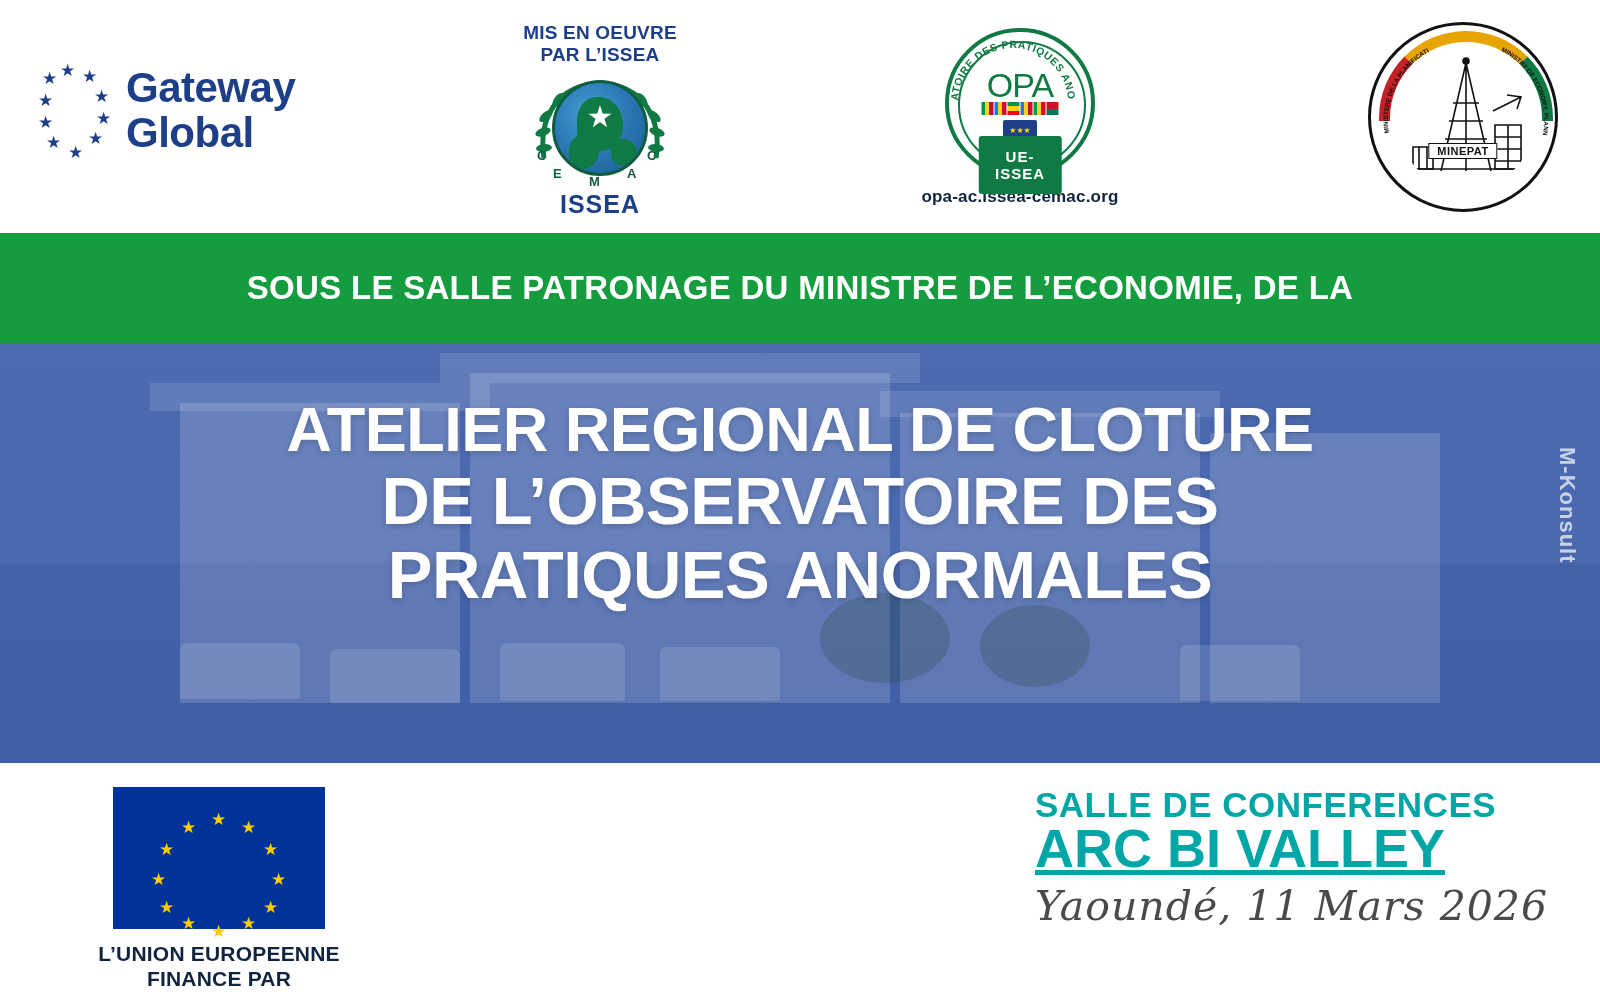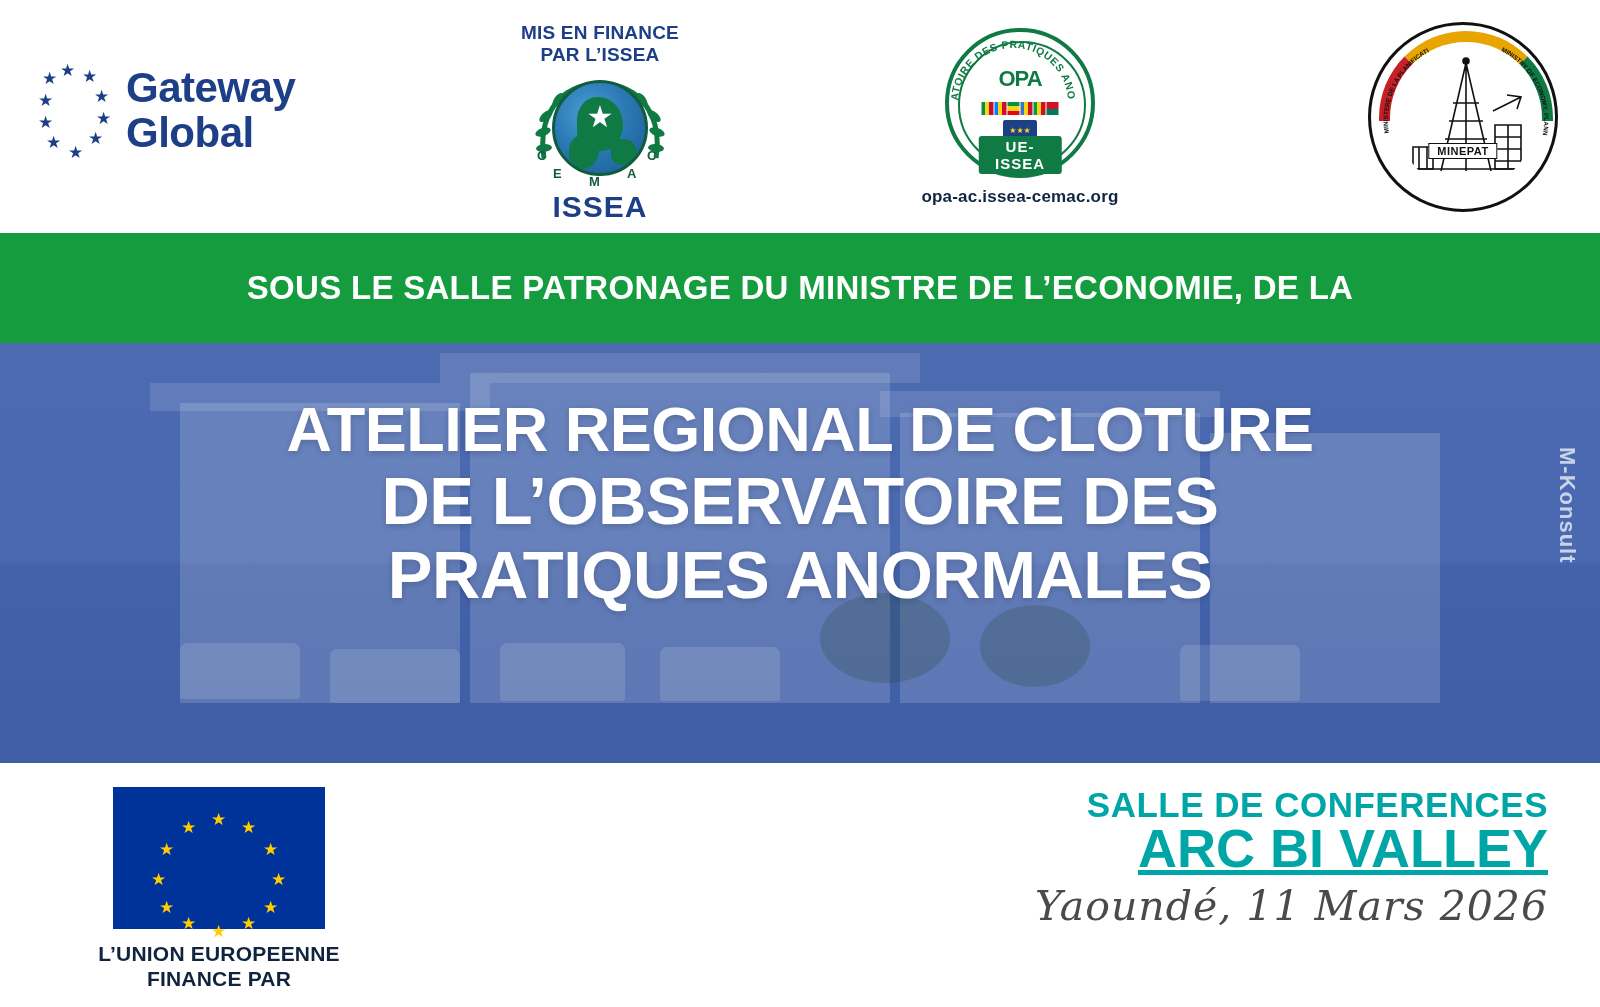--- a/index.html
+++ b/index.html
@@ -69,21 +69,21 @@
     position: absolute; left: 50%; top: 4px; transform: translateX(-50%);
     width: 140px; height: 112px;
   }
   .issea-letters {
     position: absolute; left: 50%; top: 68px; transform: translateX(-50%);
     width: 126px; height: 52px;
     font-size: 13px; font-weight: bold; color: #0f5c3f; letter-spacing: 2px;
   }
   .issea-letters span { position: absolute; }
   .issea-name {
-    font-size: 30px; font-weight: bold; color: #1d3f87; letter-spacing: 1px;
+    font-size: 25px; font-weight: bold; color: #1d3f87; letter-spacing: 1px;
     margin-top: -10px;
   }
 
   
   .opa-block {
     position: absolute; left: 905px; top: 28px;
     width: 230px; text-align: center;
   }
   .opa-badge {
     position: relative; width: 165px; height: 150px; margin: 0 auto;
@@ -96,36 +96,36 @@
   .opa-ring:after {
     content: ""; position: absolute; left: 9px; top: 9px;
     width: 124px; height: 124px; border-radius: 50%;
     border: 2px solid #0f7a43;
   }
   .opa-arc-text {
     position: absolute; left: 0; top: 0; width: 150px; height: 150px;
   }
   .opa-letters {
     position: absolute; left: 50%; top: 38px; transform: translateX(-50%);
-    font-size: 22px; font-weight: bold; color: #0f7a43; letter-spacing: -1px;
+    font-size: 34px; font-weight: normal; color: #0f7a43; letter-spacing: -1px;
   }
   .opa-flags {
     position: absolute; left: 50%; top: 74px; transform: translateX(-50%);
     display: flex; gap: 1px;
   }
   .opa-flags i { display: block; width: 12px; height: 13px; }
   .opa-ue {
     position: absolute; left: 50%; top: 92px; transform: translateX(-50%);
     width: 34px; height: 22px; background: #1d3f87; border-radius: 2px;
     color: #ffd617; font-size: 8px; text-align: center; line-height: 22px;
   }
   .opa-ribbon {
     position: absolute; left: 50%; top: 108px; transform: translateX(-50%);
     background: #0f7a43; color: #ffffff; font-size: 15px; font-weight: bold;
-    letter-spacing: 1px; padding: 2px 12px; border-radius: 3px;
+    letter-spacing: 1px; padding: 12px 12px; border-radius: 3px;
   }
   .opa-url {
     font-size: 17px; font-weight: bold; color: #10243f;
     margin-top: 9px; letter-spacing: 0.2px;
   }
 
   
   .minepat-block {
     position: absolute; left: 1368px; top: 22px;
     width: 190px; height: 196px;
@@ -221,21 +221,21 @@
     background: #003399;
   }
   .eu-flag span {
     position: absolute; color: #ffcc00; font-size: 17px; line-height: 1;
   }
   .eu-caption {
     margin-top: 12px; font-size: 21px; font-weight: bold; color: #10243f;
     line-height: 1.2; letter-spacing: 0.2px;
   }
   .venue-block {
-    position: absolute; right: 52px; top: 22px; text-align: right;
+    position: absolute; right: 52px; top: 22px; 
   }
   .venue-l1 {
     font-size: 35px; font-weight: bold; color: #00a6a6; letter-spacing: 0.5px;
   }
   .venue-l2 {
     font-size: 54px; font-weight: bold; color: #00a6a6;
     letter-spacing: 0px; line-height: 1.02; margin-top: -4px; text-decoration: underline;
   }
   .venue-date {
     margin-top: 6px;
@@ -265,21 +265,21 @@
         <span style="left:30px; top:82px;">★</span>
       </div>
       <div class="gg-text">
         <div>Gateway</div>
         <div>Global</div>
       </div>
     </div>
 
     <div class="issea-block">
       <div class="issea-caption">
-        <div>MIS EN FINANCE</div>
+        <div>MIS EN OEUVRE</div>
         <div>PAR L’ISSEA</div>
       </div>
       <div class="issea-emblem">
         <svg class="issea-wreath" viewBox="0 0 140 112" aria-hidden="true">
           <g fill="none" stroke="#0f7a43" stroke-width="5">
             <path d="M70 8 C26 8 8 44 14 82"></path>
             <path d="M70 8 C114 8 132 44 126 82"></path>
           </g>
           <g fill="#0f7a43">
             <ellipse cx="16" cy="40" rx="8" ry="4" transform="rotate(-40 16 40)"></ellipse>

